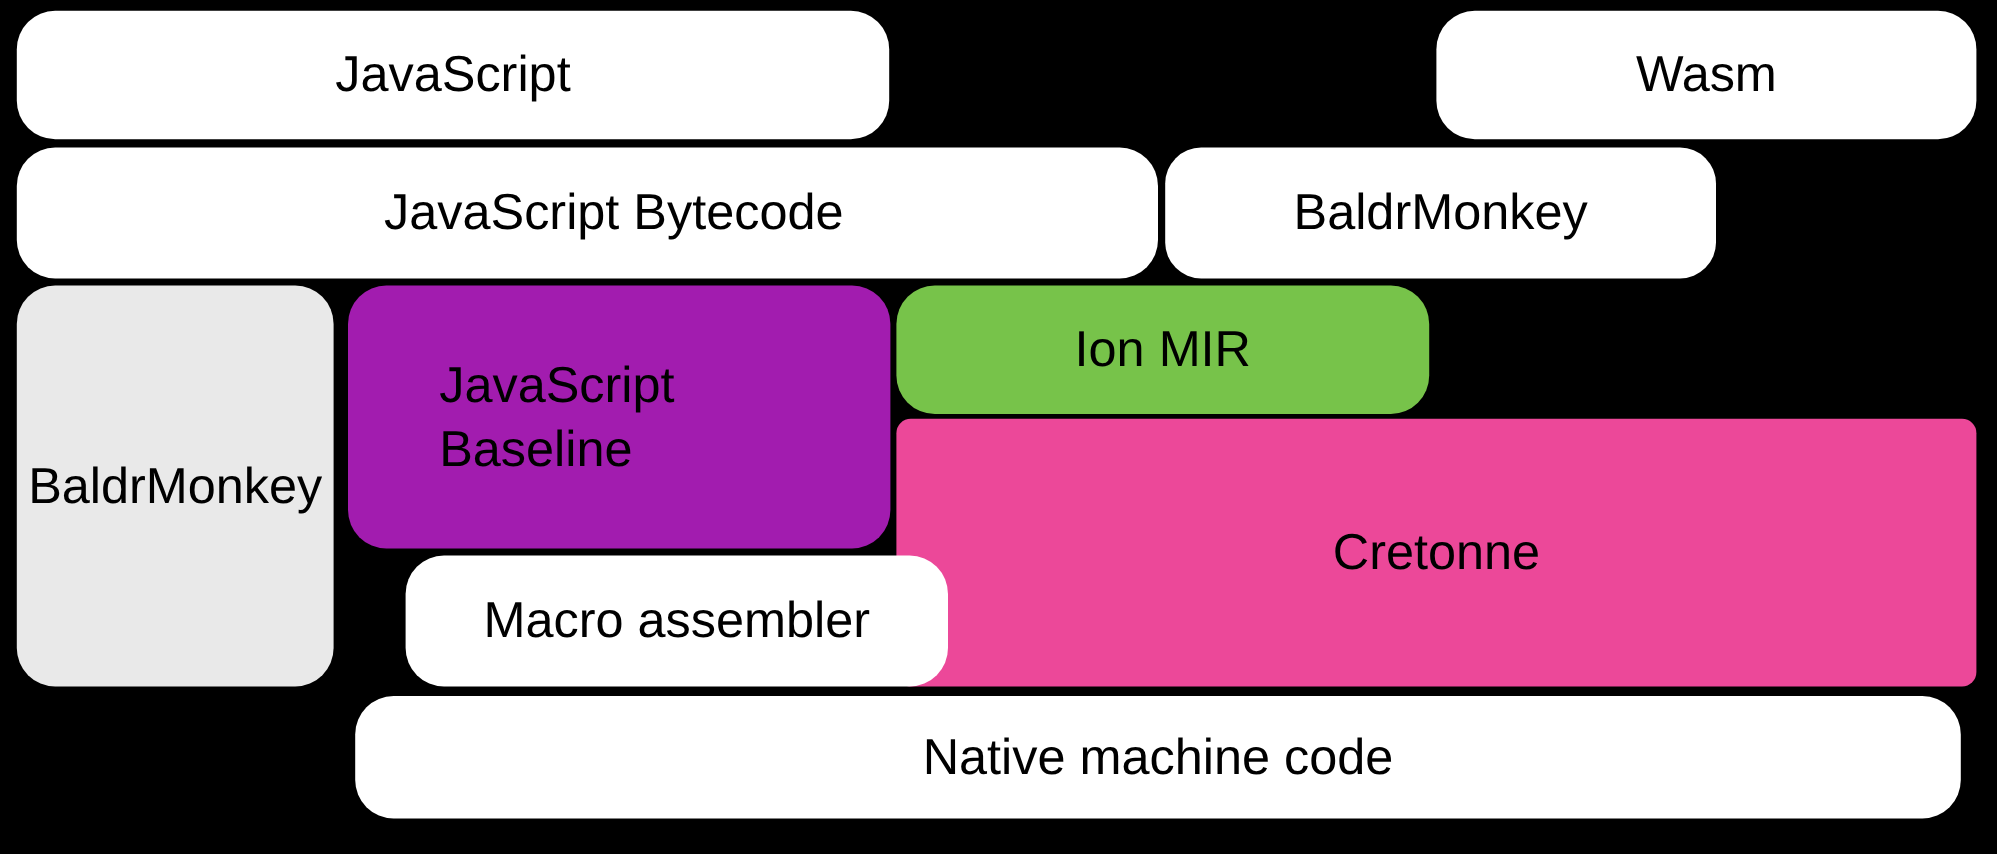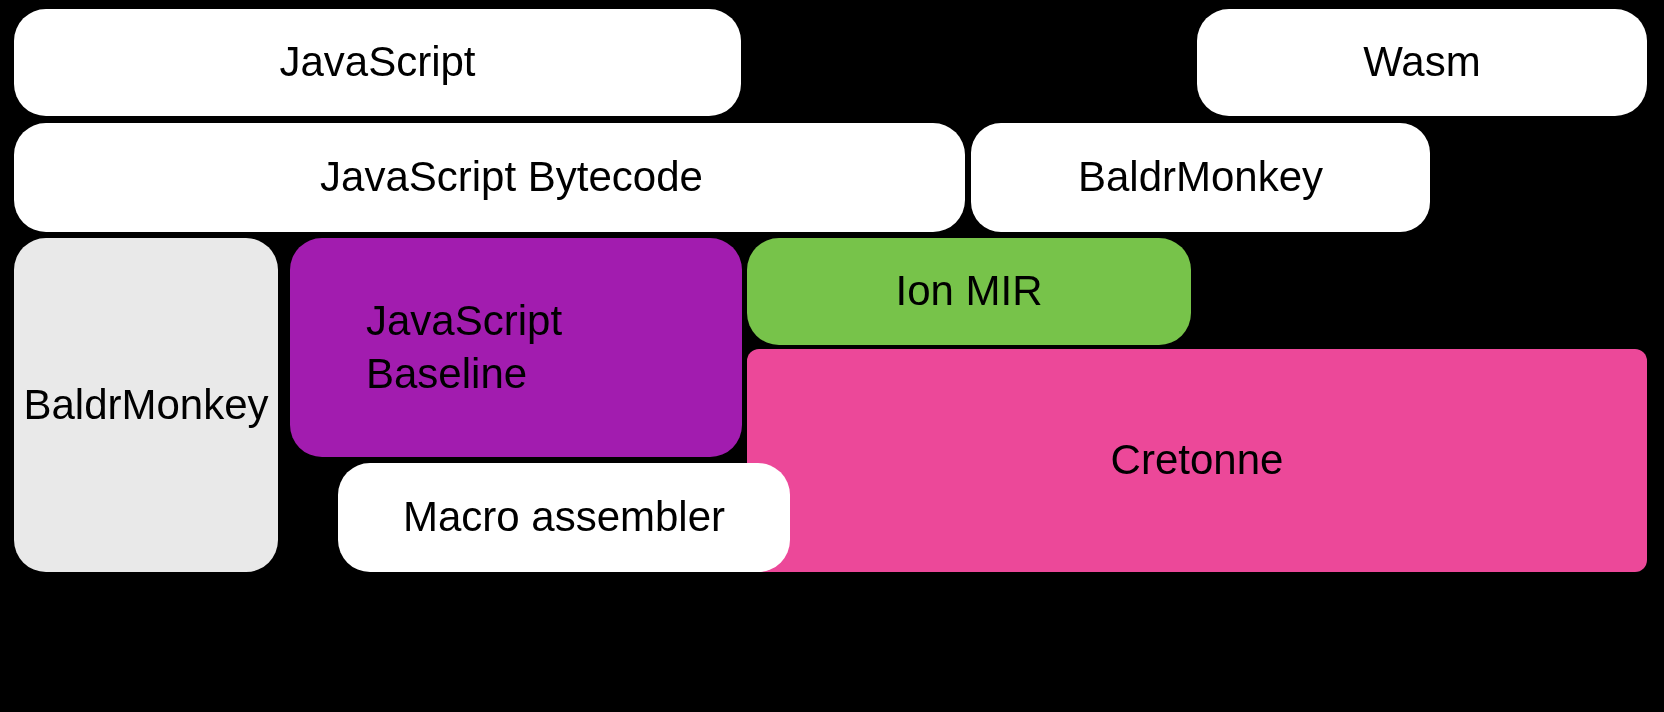--- a/index.html
+++ b/index.html
@@ -79,14 +79,17 @@
   </div>
 
   <div class="box b-cretonne" style="background: #ec4899; border-radius: 12px;">
     <span class="label">Cretonne</span>
   </div>
 
   <div class="box b-macro" style="background: rgb(255, 255, 255);">
     <span class="label">Macro assembler</span>
   </div>
 
+  <div class="box b-native" style="background: rgb(255, 255, 255);">
+    <span class="label">Native machine code</span>
+  </div>
 
 </div>
 
 </body></html>

